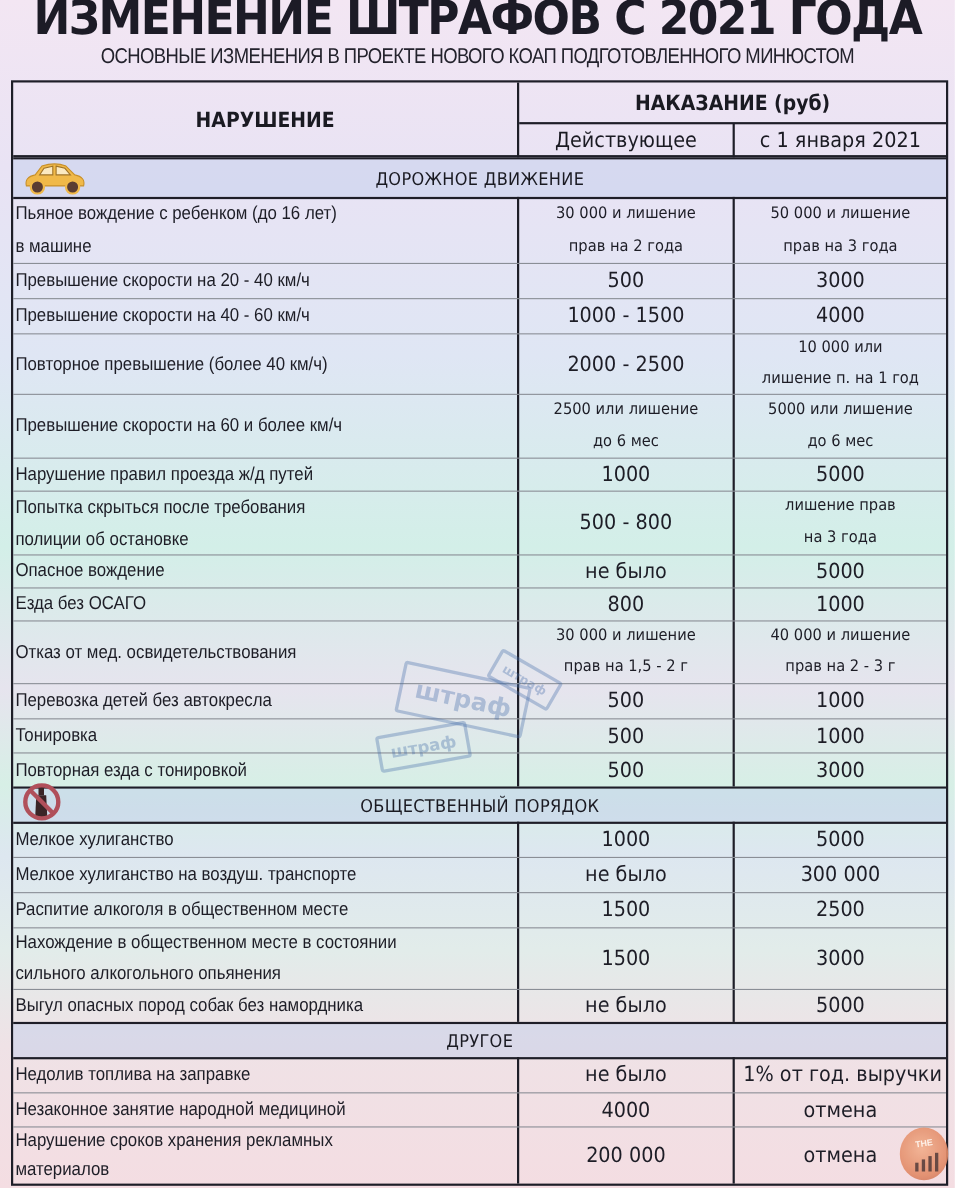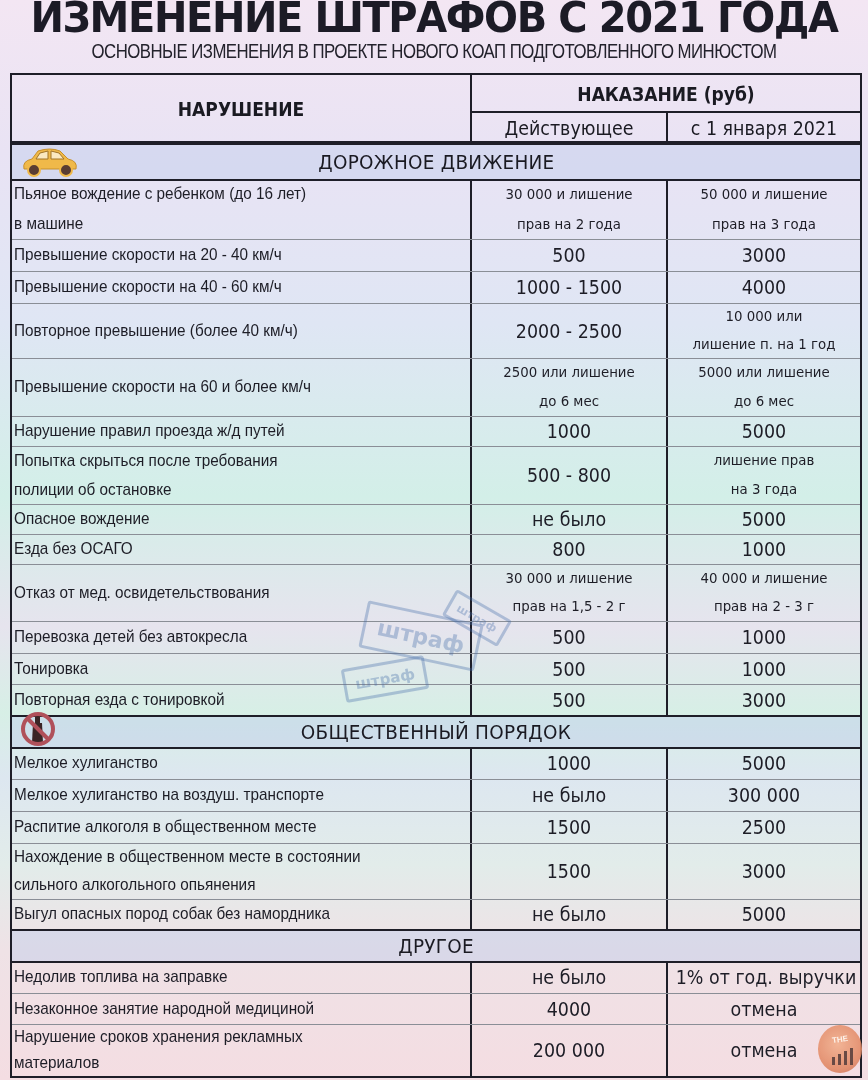--- a/index.html
+++ b/index.html
@@ -53,21 +53,21 @@
     transform:scaleX(0.9);
   }
   .hdr-sub {
     position:absolute; top:37px; height:31px;
     display:flex; align-items:center; justify-content:center;
     font-family:"DejaVu Sans", sans-serif; font-size:19px; transform:scaleX(0.92);
   }
   .section {
     position:absolute; left:0; width:848px;
     display:flex; align-items:center; justify-content:center;
-    font-family:"DejaVu Sans", sans-serif; font-size:20px; letter-spacing:0.3px;
+    font-family:"DejaVu Sans", sans-serif; font-size:16px; letter-spacing:0.3px;
     background:rgba(190,205,235,0.45); transform-origin:center;
   }
   .section span { display:inline-block; transform:scaleX(0.92); }
   .icon { position:absolute; left:6px; }
   .stamp {
     position:absolute; border:3px solid rgba(70,110,170,0.35); border-radius:3px;
     color:rgba(70,110,170,0.35); font-weight:bold; font-family:"DejaVu Sans", sans-serif;
     display:flex; align-items:center; justify-content:center; pointer-events:none;
   }
   .logo {

